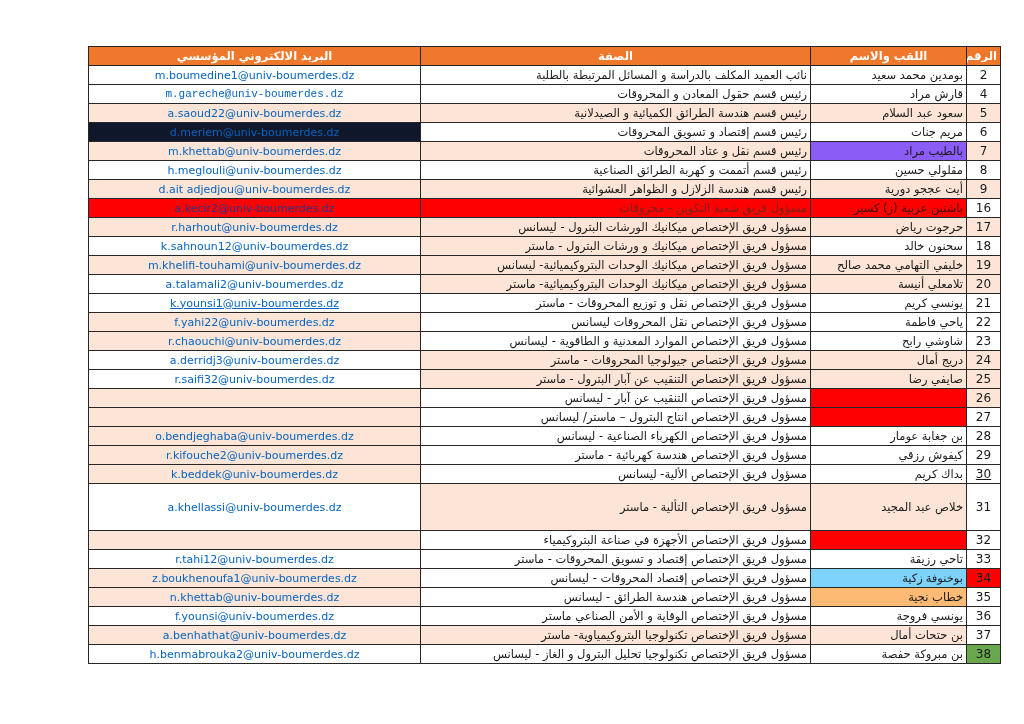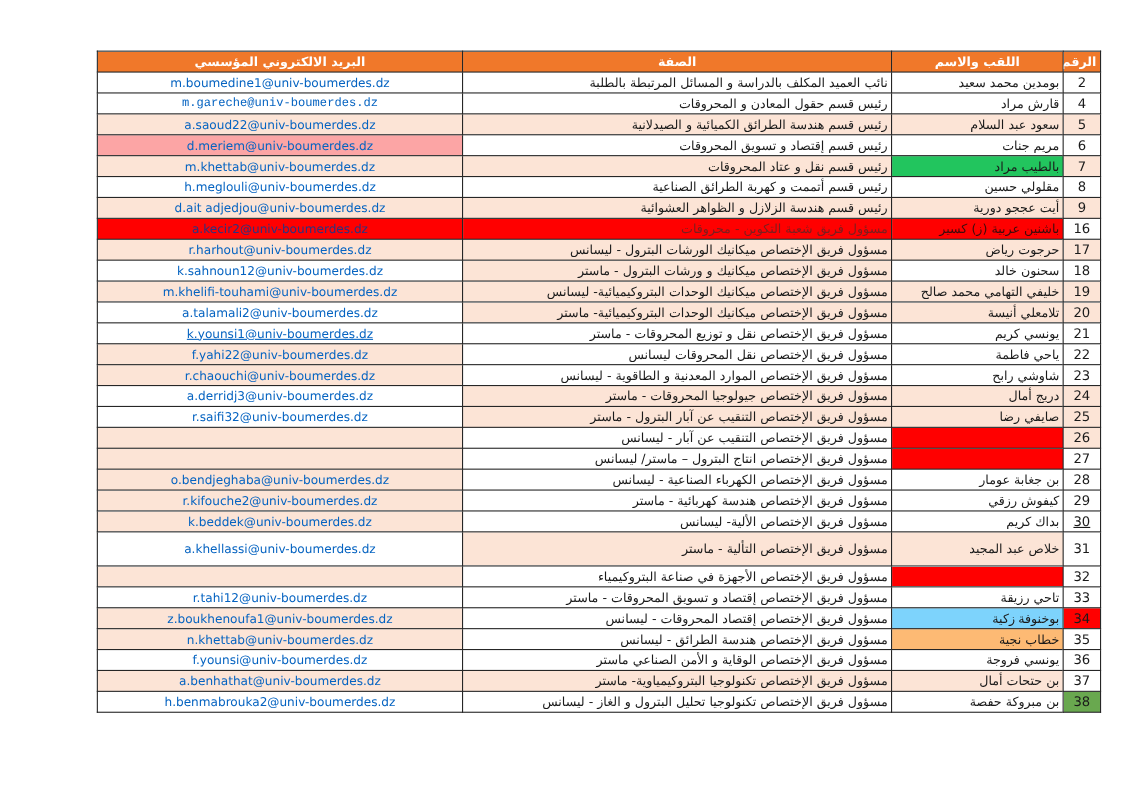--- a/index.html
+++ b/index.html
@@ -7,21 +7,21 @@
   table{border-collapse:collapse;table-layout:fixed;width:912px;direction:rtl;
         font-family:"DejaVu Sans","Liberation Sans",sans-serif;}
   col.c-num{width:34px;} col.c-name{width:156px;} col.c-title{width:390px;} col.c-email{width:332px;}
   th,td{border:1px solid #262626;overflow:hidden;white-space:nowrap;padding:0 3px;box-sizing:border-box;}
   th{height:19px;font-size:11.5px;font-weight:bold;text-align:center;}
   td{height:19px;font-size:11.5px;color:#1a1a1a;}
   td.num{text-align:center;font-size:12px;}
   td.name{text-align:right;}
   td.title{text-align:right;}
   td.email{text-align:center;font-size:11px;}
-  tr.tall td{height:31px;}
+  tr.tall td{height:47px;}
 </style>
 </head>
 <body>
 
 <div id="sheet">
   <table>
     <colgroup>
       <col class="c-num">
         <col class="c-name">
         <col class="c-title">
@@ -51,25 +51,25 @@
         <tr>
           <td class="num" style="background: rgb(252, 228, 214);">5</td>
           <td class="name" style="background: rgb(252, 228, 214);">سعود عبد السلام</td>
           <td class="title" style="background: rgb(252, 228, 214);">رئيس قسم هندسة الطرائق الكميائية و الصيدلانية</td>
           <td class="email" style="background: rgb(252, 228, 214); color: rgb(5, 99, 193);">a.saoud22@univ-boumerdes.dz</td>
         </tr>
         <tr>
           <td class="num" style="background: rgb(255, 255, 255);">6</td>
           <td class="name" style="background: rgb(255, 255, 255);">مريم جنات</td>
           <td class="title" style="background: rgb(255, 255, 255);">رئيس قسم إقتصاد و تسويق المحروقات</td>
-          <td class="email" style="background: #fca5a5; color: rgb(5, 99, 193);">d.meriem@univ-boumerdes.dz</td>
+          <td class="email" style="background: #0f172a; color: rgb(5, 99, 193);">d.meriem@univ-boumerdes.dz</td>
         </tr>
         <tr>
           <td class="num" style="background: rgb(252, 228, 214);">7</td>
-          <td class="name" style="background: #22c55e; padding-left: 30px;">بالطيب مراد</td>
+          <td class="name" style="background: #8b5cf6; padding-left: 30px;">بالطيب مراد</td>
           <td class="title" style="background: rgb(252, 228, 214);">رئيس قسم نقل و عتاد المحروقات</td>
           <td class="email" style="background: rgb(252, 228, 214); color: rgb(5, 99, 193);">m.khettab@univ-boumerdes.dz</td>
         </tr>
         <tr>
           <td class="num" style="background: rgb(255, 255, 255);">8</td>
           <td class="name" style="background: rgb(255, 255, 255);">مقلولي حسين</td>
           <td class="title" style="background: rgb(255, 255, 255);">رئيس قسم أتممت و كهربة الطرائق الصناعية</td>
           <td class="email" style="background: rgb(255, 255, 255); color: rgb(5, 99, 193);">h.meglouli@univ-boumerdes.dz</td>
         </tr>
         <tr>

